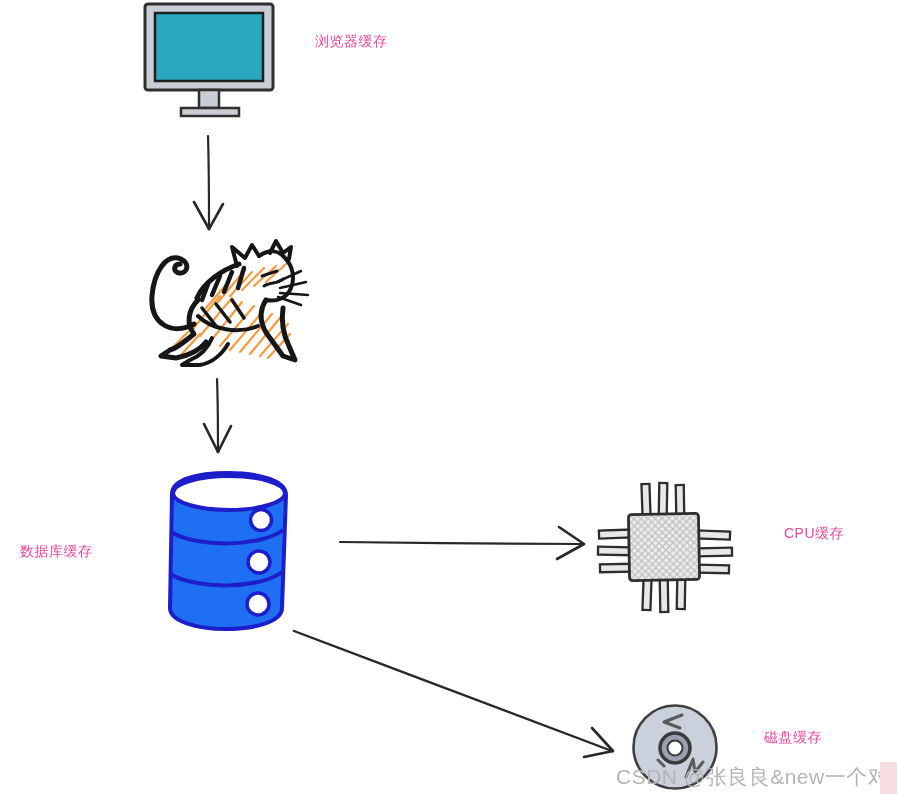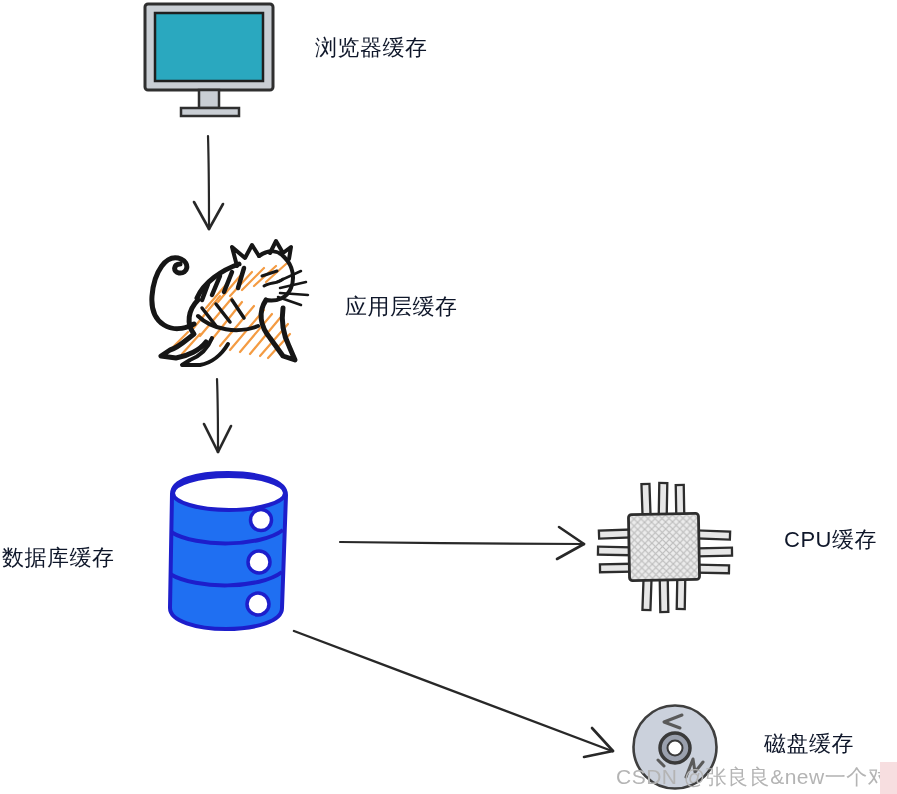--- a/index.html
+++ b/index.html
@@ -6,22 +6,22 @@
   .canvas{
     position:relative;
     width:897px;height:794px;
     background:#ffffff;
     overflow:hidden;
     font-family:"Liberation Sans", sans-serif;
   }
   .abs{position:absolute;}
   .node-label{
     position:absolute;
-    font-size:22px;
-    color:#0f172a;
+    font-size:14px;
+    color:#ec4899;
     letter-spacing:0.5px;
     white-space:nowrap;
   }
   .watermark{
     position:absolute;
     left:616px;top:763px;
     font-size:21px;
     color:#b4b4b4;
     letter-spacing:0.5px;
     white-space:nowrap;
@@ -91,32 +91,31 @@
 
       <path d="M56,62 C46,72 44,86 52,96 C44,102 36,110 28,112 L19,118 L34,120 C46,118 58,112 64,104" stroke-width="5"></path>
 
       <path d="M70,100 C66,110 58,118 48,122 L40,127 L58,127 C70,125 80,116 86,106" stroke-width="4"></path>
 
       <path d="M78,38 L70,57 M90,34 L82,54 M102,30 L96,50 M66,46 L60,62" stroke-width="4.5"></path>
 
       <path d="M60,70 L74,88 M74,66 L88,84 M90,62 L102,80" stroke-width="3.5"></path>
     </g>
   </svg>
-  <div class="node-label" style="left:345px;top:292px;">应用层缓存</div>
 
   <svg class="abs" style="left:165px;top:470px;" width="128" height="162" viewBox="0 0 128 162">
     <path d="M7,24 C7,10 31,3 63,3 C95,3 121,11 121,25 L117,138 C117,151 92,159 61,159 C31,159 5,151 5,138 Z" fill="#1F6FF2" stroke="#1D1ECB" stroke-width="4" stroke-linejoin="round"></path>
     <ellipse cx="64" cy="23" rx="56" ry="17" fill="#ffffff" stroke="#1D1ECB" stroke-width="4"></ellipse>
     <path d="M6,62 C32,78 96,77 118,60" fill="none" stroke="#1D1ECB" stroke-width="4"></path>
     <path d="M5,104 C32,120 95,119 117,102" fill="none" stroke="#1D1ECB" stroke-width="4"></path>
     <circle cx="96" cy="50" r="10.5" fill="#ffffff" stroke="#1D1ECB" stroke-width="3.5"></circle>
     <circle cx="94" cy="92" r="11" fill="#ffffff" stroke="#1D1ECB" stroke-width="3.5"></circle>
     <circle cx="93" cy="134" r="11" fill="#ffffff" stroke="#1D1ECB" stroke-width="3.5"></circle>
   </svg>
-  <div class="node-label" style="left:2px;top:543px;">数据库缓存</div>
+  <div class="node-label" style="left:20px;top:543px;">数据库缓存</div>
 
   <svg class="abs" style="left:596px;top:480px;" width="138" height="134" viewBox="0 0 138 134">
     <defs>
       <pattern id="hatch" width="7" height="7" patternUnits="userSpaceOnUse">
         <rect width="7" height="7" fill="#ECECEC"></rect>
         <path d="M0,7 L7,0 M0,0 L7,7" stroke="#bdbdbd" stroke-width="1.2"></path>
       </pattern>
     </defs>
     <g fill="#E7E7E7" stroke="#2d2d2d" stroke-width="2.3">
 

